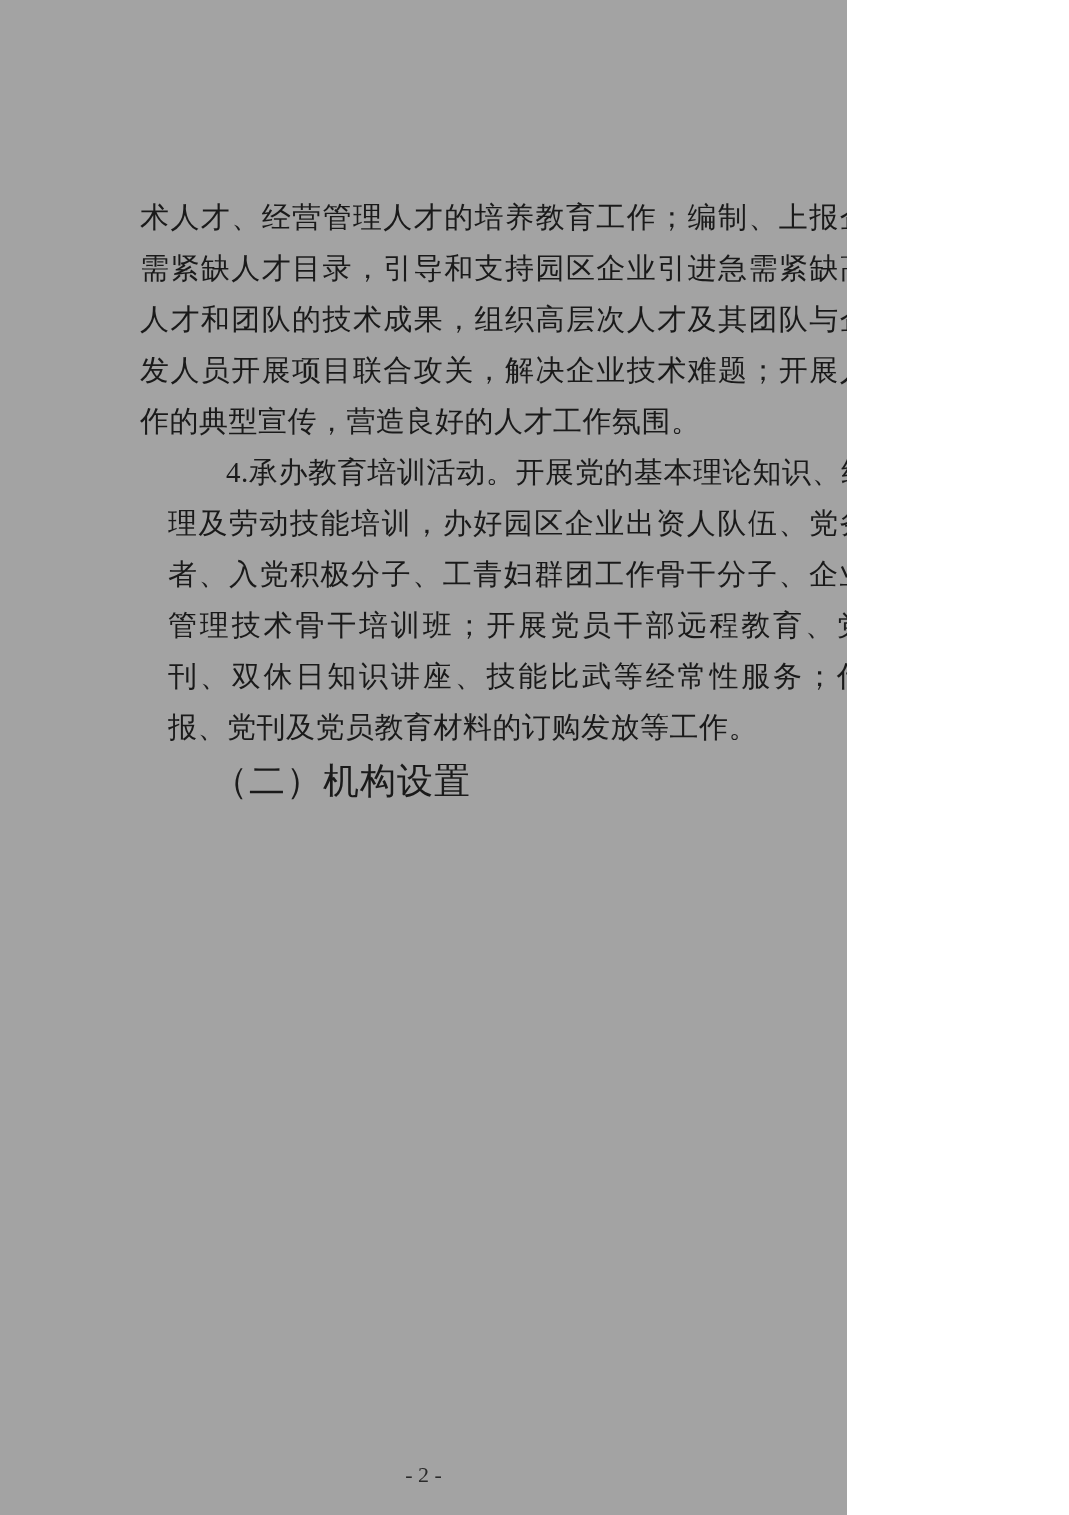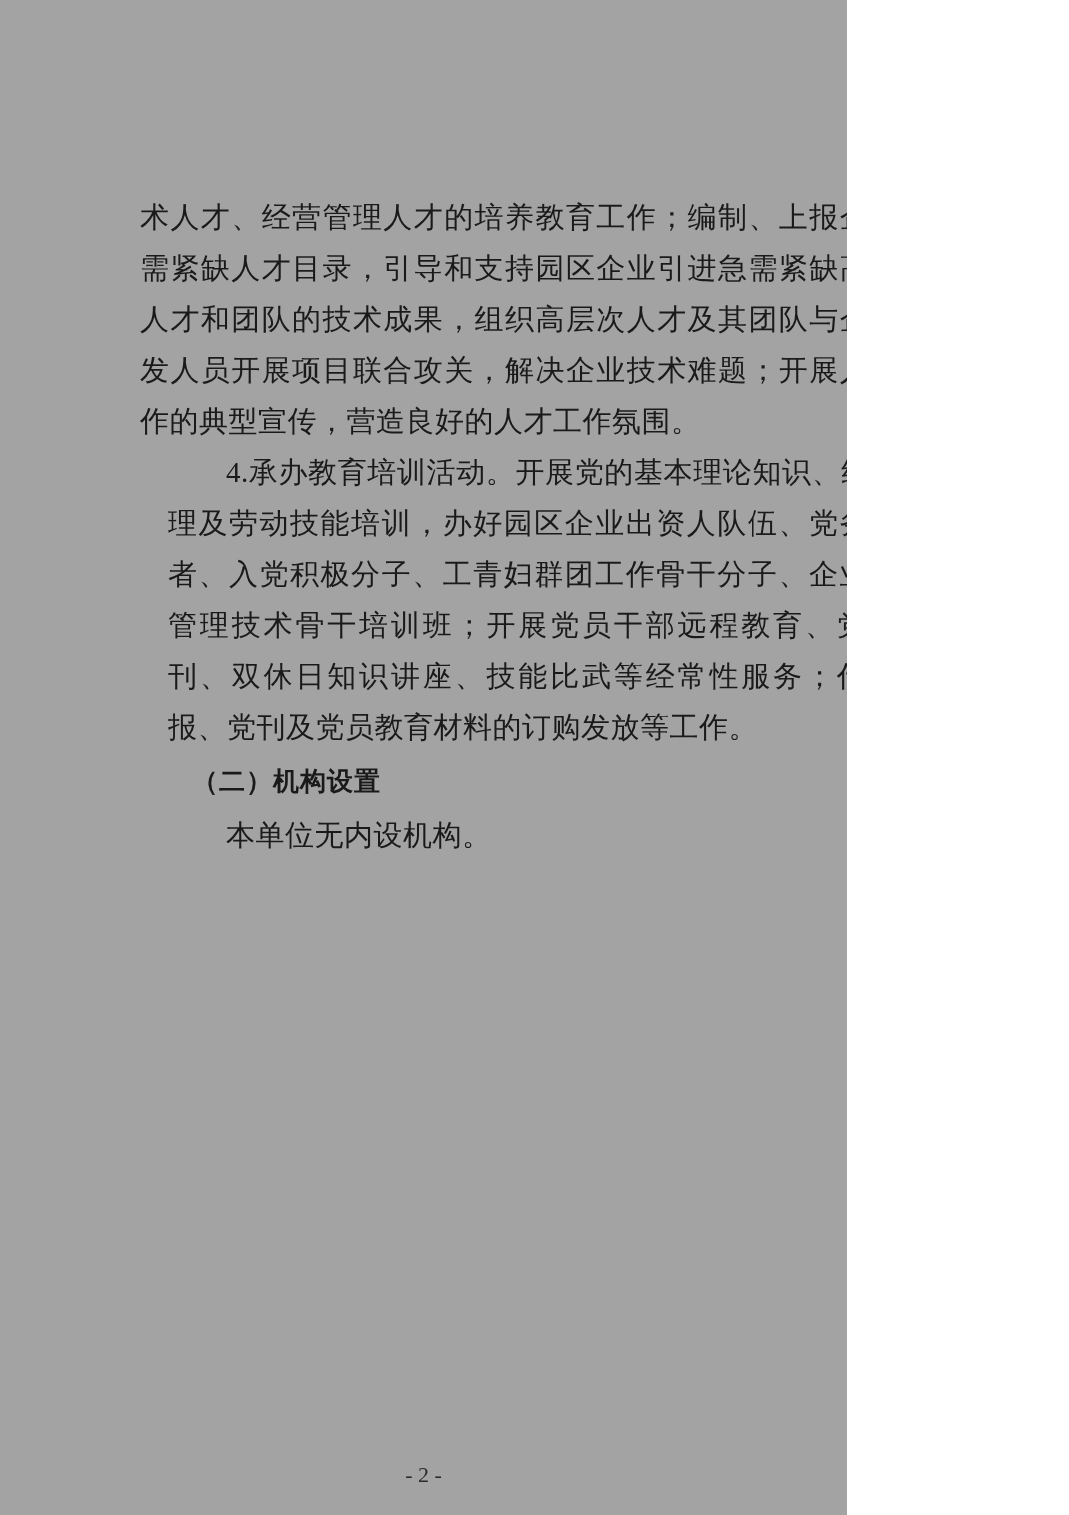--- a/index.html
+++ b/index.html
@@ -30,23 +30,23 @@
     text-align: justify;
     text-justify: inter-character;
     letter-spacing: 0.5px;
   }
   .indent {
     text-indent: 2em;
     margin-left: 28px;
   }
   .h-kai {
     margin: 0;
-    font-size: 26px;
+    font-size: 36px;
     line-height: 57px;
-    font-weight: bold;
+    font-weight: normal;
     text-indent: 2em;
     font-family: "Liberation Serif", serif;
     letter-spacing: 1px;
   }
   .h-hei {
     margin: 0;
     font-size: 30px;
     line-height: 60px;
     font-weight: bold;
     text-indent: 2em;
@@ -66,18 +66,17 @@
   }
 </style>
 </head>
 <body>
 
 <div class="page">
   <div class="content">
     <p class="para">术人才、经营管理人才的培养教育工作；编制、上报企业急需紧缺人才目录，引导和支持园区企业引进急需紧缺高层次人才和团队的技术成果，组织高层次人才及其团队与企业研发人员开展项目联合攻关，解决企业技术难题；开展人才工作的典型宣传，营造良好的人才工作氛围。</p>
     <p class="para indent">4.承办教育培训活动。开展党的基本理论知识、经营管理及劳动技能培训，办好园区企业出资人队伍、党务工作者、入党积极分子、工青妇群团工作骨干分子、企业经营管理技术骨干培训班；开展党员干部远程教育、党报书刊、双休日知识讲座、技能比武等经常性服务；代理党报、党刊及党员教育材料的订购发放等工作。</p>
     <p class="h-kai">（二）机构设置</p>
-    <p class="para indent">本单位无内设机构。</p>
   </div>
   <div class="footer">
     <span>- 2 -</span>
   </div>
 </div>
 
 </body></html>

